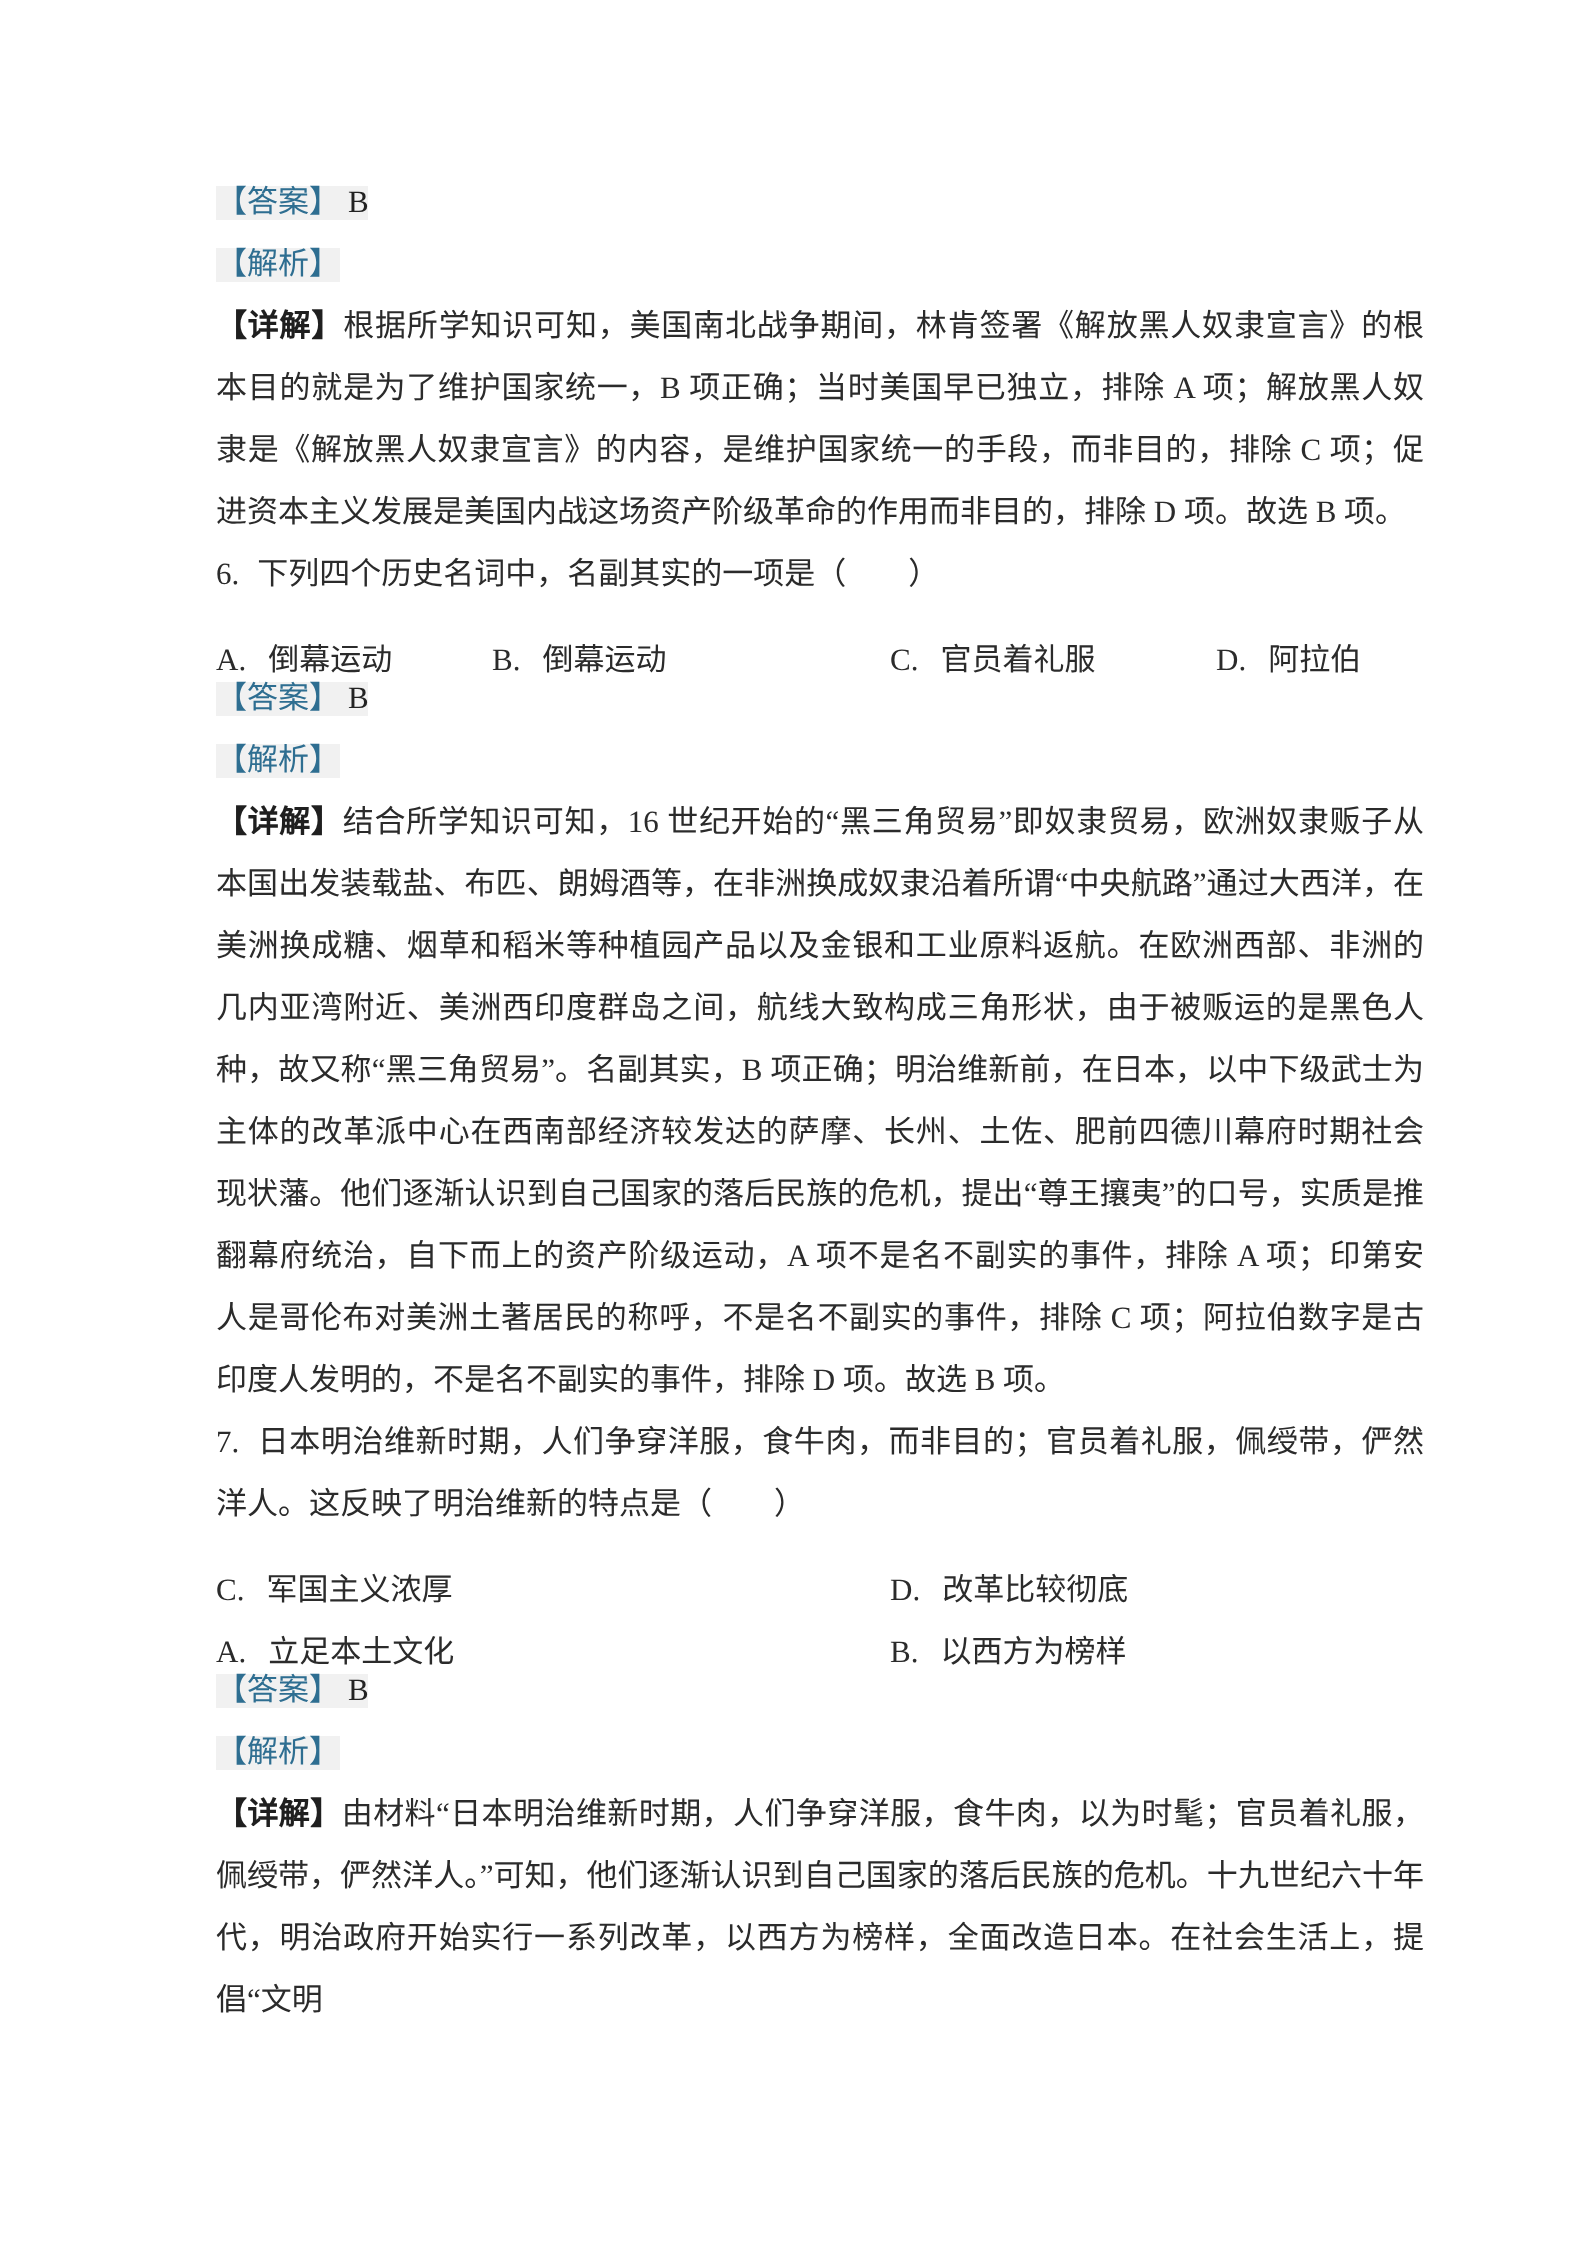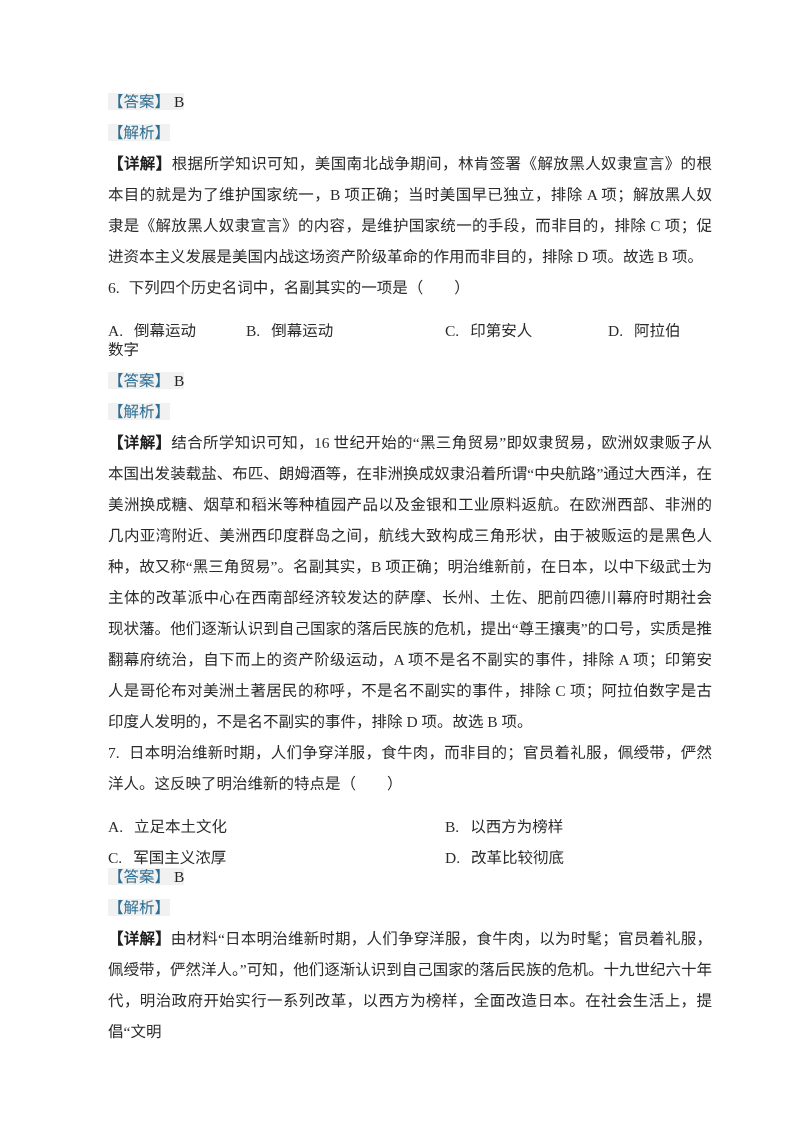--- a/index.html
+++ b/index.html
@@ -71,38 +71,37 @@
       <p><span class="shade"><span class="label-blue">【答案】</span><span class="answer-value">B</span></span></p>
       <p><span class="shade label-blue">【解析】</span></p>
       <p><span class="detail-label">【详解】</span><span>根据所学知识可知，美国南北战争期间，林肯签署《解放黑人奴隶宣言》的根本目的就是为了维护国家统一，B 项正确；当时美国早已独立，排除 A 项；解放黑人奴隶是《解放黑人奴隶宣言》的内容，是维护国家统一的手段，而非目的，排除 C 项；促进资本主义发展是美国内战这场资产阶级革命的作用而非目的，排除 D 项。故选 B 项。</span></p>
     </section>
 
     <section>
       <p><span class="qnum">6.</span><span>下列四个历史名词中，名副其实的一项是（　　）</span></p>
       <div class="opts">
         <span class="opt" style="left:0"><span class="okey">A.</span><span>倒幕运动</span></span>
         <span class="opt" style="left:138px"><span class="okey">B.</span><span>倒幕运动</span></span>
-        <span class="opt" style="left:337px"><span class="okey">C.</span><span>印第安人</span></span>
+        <span class="opt" style="left:337px"><span class="okey">C.</span><span>官员着礼服</span></span>
         <span class="opt" style="left:500px"><span class="okey">D.</span><span>阿拉伯</span></span>
       </div>
-      <p><span>数字</span></p>
       <p><span class="shade"><span class="label-blue">【答案】</span><span class="answer-value">B</span></span></p>
       <p><span class="shade label-blue">【解析】</span></p>
       <p><span class="detail-label">【详解】</span><span>结合所学知识可知，16 世纪开始的“黑三角贸易”即奴隶贸易，欧洲奴隶贩子从本国出发装载盐、布匹、朗姆酒等，在非洲换成奴隶沿着所谓“中央航路”通过大西洋，在美洲换成糖、烟草和稻米等种植园产品以及金银和工业原料返航。在欧洲西部、非洲的几内亚湾附近、美洲西印度群岛之间，航线大致构成三角形状，由于被贩运的是黑色人种，故又称“黑三角贸易”。名副其实，B 项正确；明治维新前，在日本，以中下级武士为主体的改革派中心在西南部经济较发达的萨摩、长州、土佐、肥前四德川幕府时期社会现状藩。他们逐渐认识到自己国家的落后民族的危机，提出“尊王攘夷”的口号，实质是推翻幕府统治，自下而上的资产阶级运动，A 项不是名不副实的事件，排除 A 项；印第安人是哥伦布对美洲土著居民的称呼，不是名不副实的事件，排除 C 项；阿拉伯数字是古印度人发明的，不是名不副实的事件，排除 D 项。故选 B 项。</span></p>
     </section>
 
     <section>
       <p><span class="qnum">7.</span><span>日本明治维新时期，人们争穿洋服，食牛肉，而非目的；官员着礼服，佩绶带，俨然洋人。这反映了明治维新的特点是（　　）</span></p>
       <div class="opts">
+        <span class="opt" style="left:0"><span class="okey">C.</span><span>军国主义浓厚</span></span>
+        <span class="opt" style="left:337px"><span class="okey">D.</span><span>改革比较彻底</span></span>
+      </div>
+      <div class="opts">
         <span class="opt" style="left:0"><span class="okey">A.</span><span>立足本土文化</span></span>
         <span class="opt" style="left:337px"><span class="okey">B.</span><span>以西方为榜样</span></span>
-      </div>
-      <div class="opts">
-        <span class="opt" style="left:0"><span class="okey">C.</span><span>军国主义浓厚</span></span>
-        <span class="opt" style="left:337px"><span class="okey">D.</span><span>改革比较彻底</span></span>
       </div>
       <p><span class="shade"><span class="label-blue">【答案】</span><span class="answer-value">B</span></span></p>
       <p><span class="shade label-blue">【解析】</span></p>
       <p><span class="detail-label">【详解】</span><span>由材料“日本明治维新时期，人们争穿洋服，食牛肉，以为时髦；官员着礼服，佩绶带，俨然洋人。”可知，他们逐渐认识到自己国家的落后民族的危机。十九世纪六十年代，明治政府开始实行一系列改革，以西方为榜样，全面改造日本。在社会生活上，提倡“文明</span></p>
     </section>
 
   </div>
 </div>
 
 </body></html>

